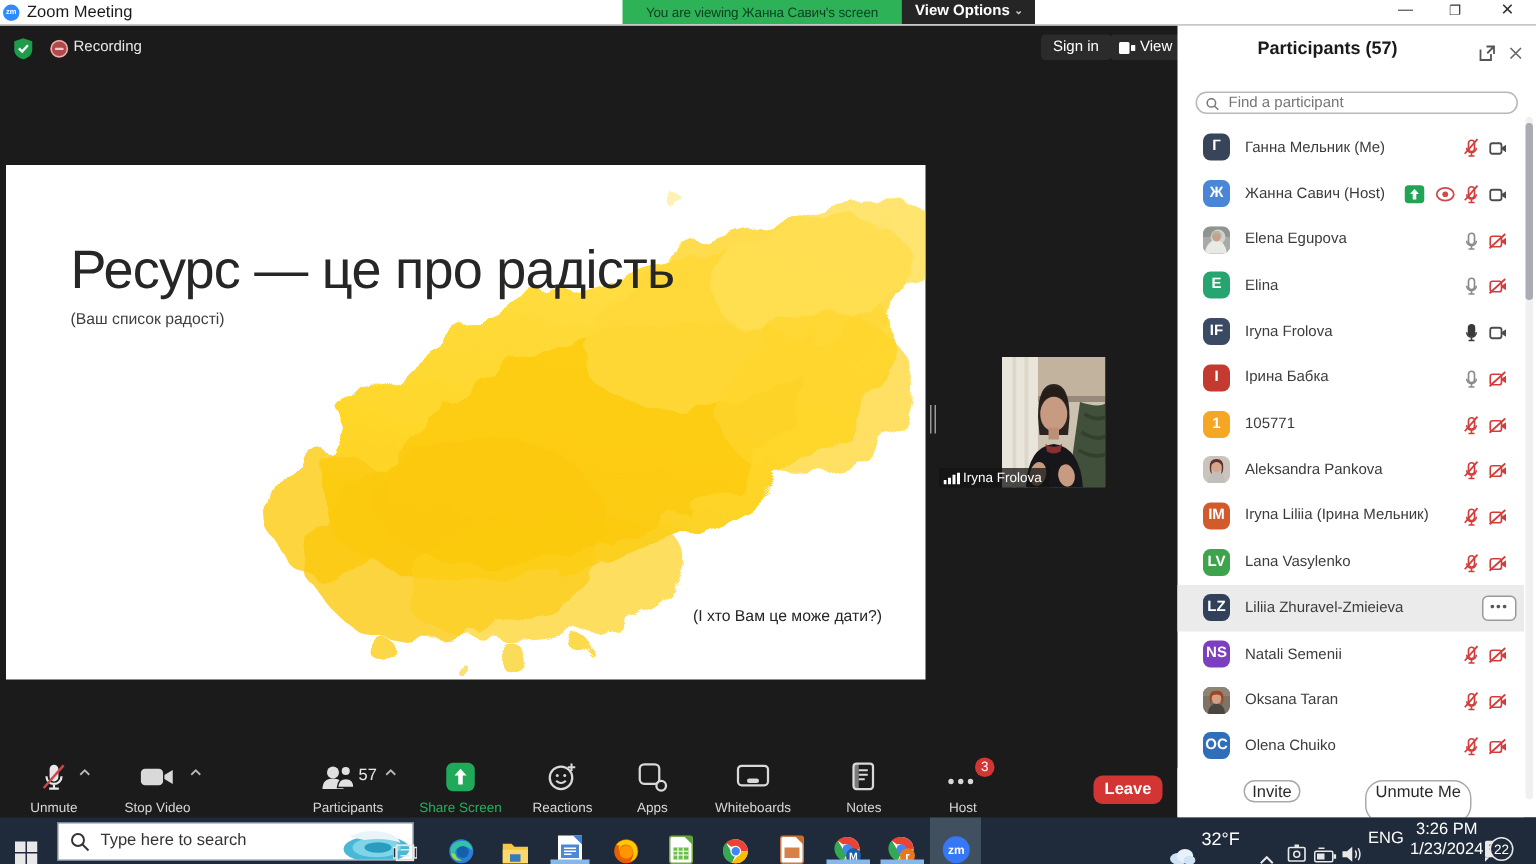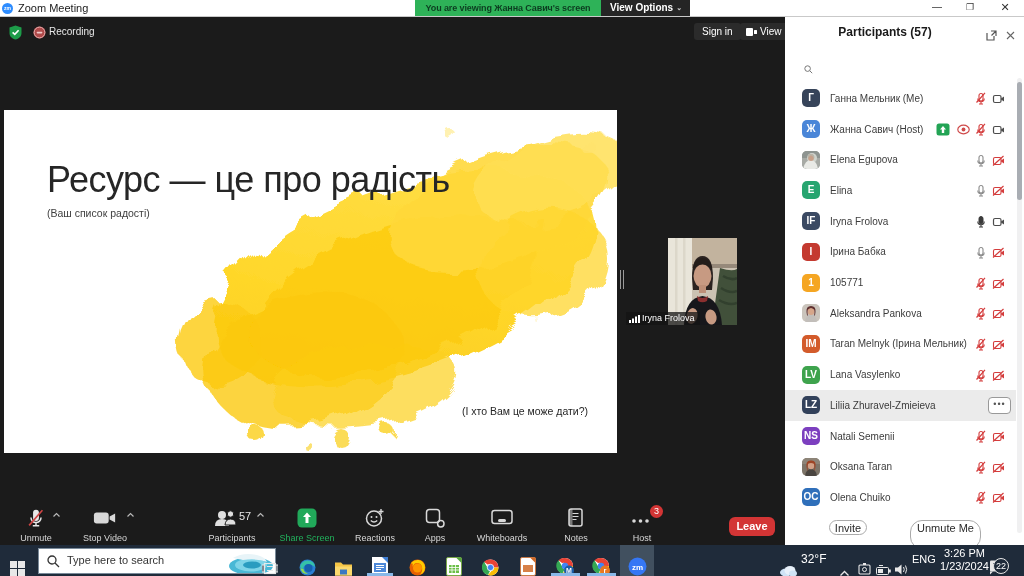--- a/index.html
+++ b/index.html
@@ -4,21 +4,21 @@
 <style>
 * { margin:0; padding:0; box-sizing:border-box; }
 html,body { width:1024px; height:576px; overflow:hidden; font-family:"Liberation Sans", sans-serif; }
 body { position:relative; background:#1b1b1b; }
 .abs { position:absolute; }
 
 
 #titlebar { position:absolute; left:0; top:0; width:1024px; height:17px; background:#fff; border-bottom:1px solid #c9c9c9; }
 #zmlogo { position:absolute; left:2px; top:3px; width:11px; height:11px; border-radius:50%; background:#2d8cff; color:#fff; font-size:5px; font-weight:bold; text-align:center; line-height:11px; }
 #wintitle { position:absolute; left:18px; top:2px; font-size:11px; color:#1a1a1a; }
-#banner { position:absolute; left:415px; top:0; width:186px; height:16px; background:#2eb258; color:#0c3d20; font-size:9px; font-weight:bold; text-align:center; line-height:16px; white-space:nowrap; letter-spacing:-0.1px; }
+#banner { position:absolute; left:415px; top:0; width:186px; height:16px; background:#2eb258; color:#0c3d20; font-size:9px; font-weight:normal; text-align:center; line-height:16px; white-space:nowrap; letter-spacing:-0.1px; }
 #viewopt { position:absolute; left:601px; top:0; width:89px; height:16px; background:#252525; color:#fff; font-size:10px; font-weight:bold; line-height:16px; text-align:left; padding-left:9px; }
 #viewopt .chev { position:absolute; right:8px; top:0px; font-size:7px; color:#ccc; }
 .winctl { position:absolute; top:0; width:30px; height:16px; color:#333; text-align:center; }
 
 
 #main { position:absolute; left:0; top:17px; width:785px; height:528px; background:#1b1b1b; }
 
 
 #shield { position:absolute; left:8px; top:8px; width:15px; height:15px; }
 #recdot { position:absolute; left:33px; top:9px; width:13px; height:13px; }
@@ -272,20 +272,21 @@
 
 <div id="panel">
   <div id="ptitle">Participants (57)</div>
   <svg style="position:absolute;left:201px;top:13px" width="11" height="11" viewBox="0 0 11 11">
       <path d="M1 3 V10 H8 M8 6 V10 H1" fill="none" stroke="#555" stroke-width="1.2"></path>
       <path d="M5 1 H10 V6 M10 1 L5.5 5.5" fill="none" stroke="#555" stroke-width="1.2"></path>
     </svg>
   <svg style="position:absolute;left:221px;top:14px" width="9" height="9" viewBox="0 0 9 9">
       <path d="M1 1 L8 8 M8 1 L1 8" stroke="#666" stroke-width="1.1"></path>
     </svg>
+  <div id="searchbox">Find a participant</div>
   <svg style="position:absolute;left:19px;top:48px" width="9" height="9" viewBox="0 0 9 9">
       <circle cx="3.6" cy="3.6" r="2.8" fill="none" stroke="#777" stroke-width="1"></circle>
       <line x1="5.8" y1="5.8" x2="8.2" y2="8.2" stroke="#777" stroke-width="1"></line>
     </svg>
 
   <div class="prow" style="top:66.3px">
     <div class="avatar" style="background:#37445a">Г</div>
       <div class="pname">Ганна Мельник (Me)</div>
     <svg class="abs" style="left:190px;top:9px" width="12" height="13" viewBox="0 0 12 13">
         <use href="#mic-off-red"></use>
@@ -379,21 +380,21 @@
       <div class="pname">Aleksandra Pankova</div>
     <svg class="abs" style="left:190px;top:9px" width="12" height="13" viewBox="0 0 12 13">
         <use href="#mic-off-red"></use>
       </svg>
     <svg class="abs" style="left:207px;top:10px" width="13" height="12" viewBox="0 0 12 12">
         <use href="#cam-off"></use>
       </svg>
   </div>
   <div class="prow" style="top:311.9px">
     <div class="avatar" style="background:#d35b2b">IM</div>
-      <div class="pname">Taran Melnyk (Ірина Мельник)</div>
+      <div class="pname">Iryna Liliia (Ірина Мельник)</div>
     <svg class="abs" style="left:190px;top:9px" width="12" height="13" viewBox="0 0 12 13">
         <use href="#mic-off-red"></use>
       </svg>
     <svg class="abs" style="left:207px;top:10px" width="13" height="12" viewBox="0 0 12 12">
         <use href="#cam-off"></use>
       </svg>
   </div>
   <div class="prow" style="top:342.6px">
     <div class="avatar" style="background:#3ea34d">LV</div>
       <div class="pname">Lana Vasylenko</div>

